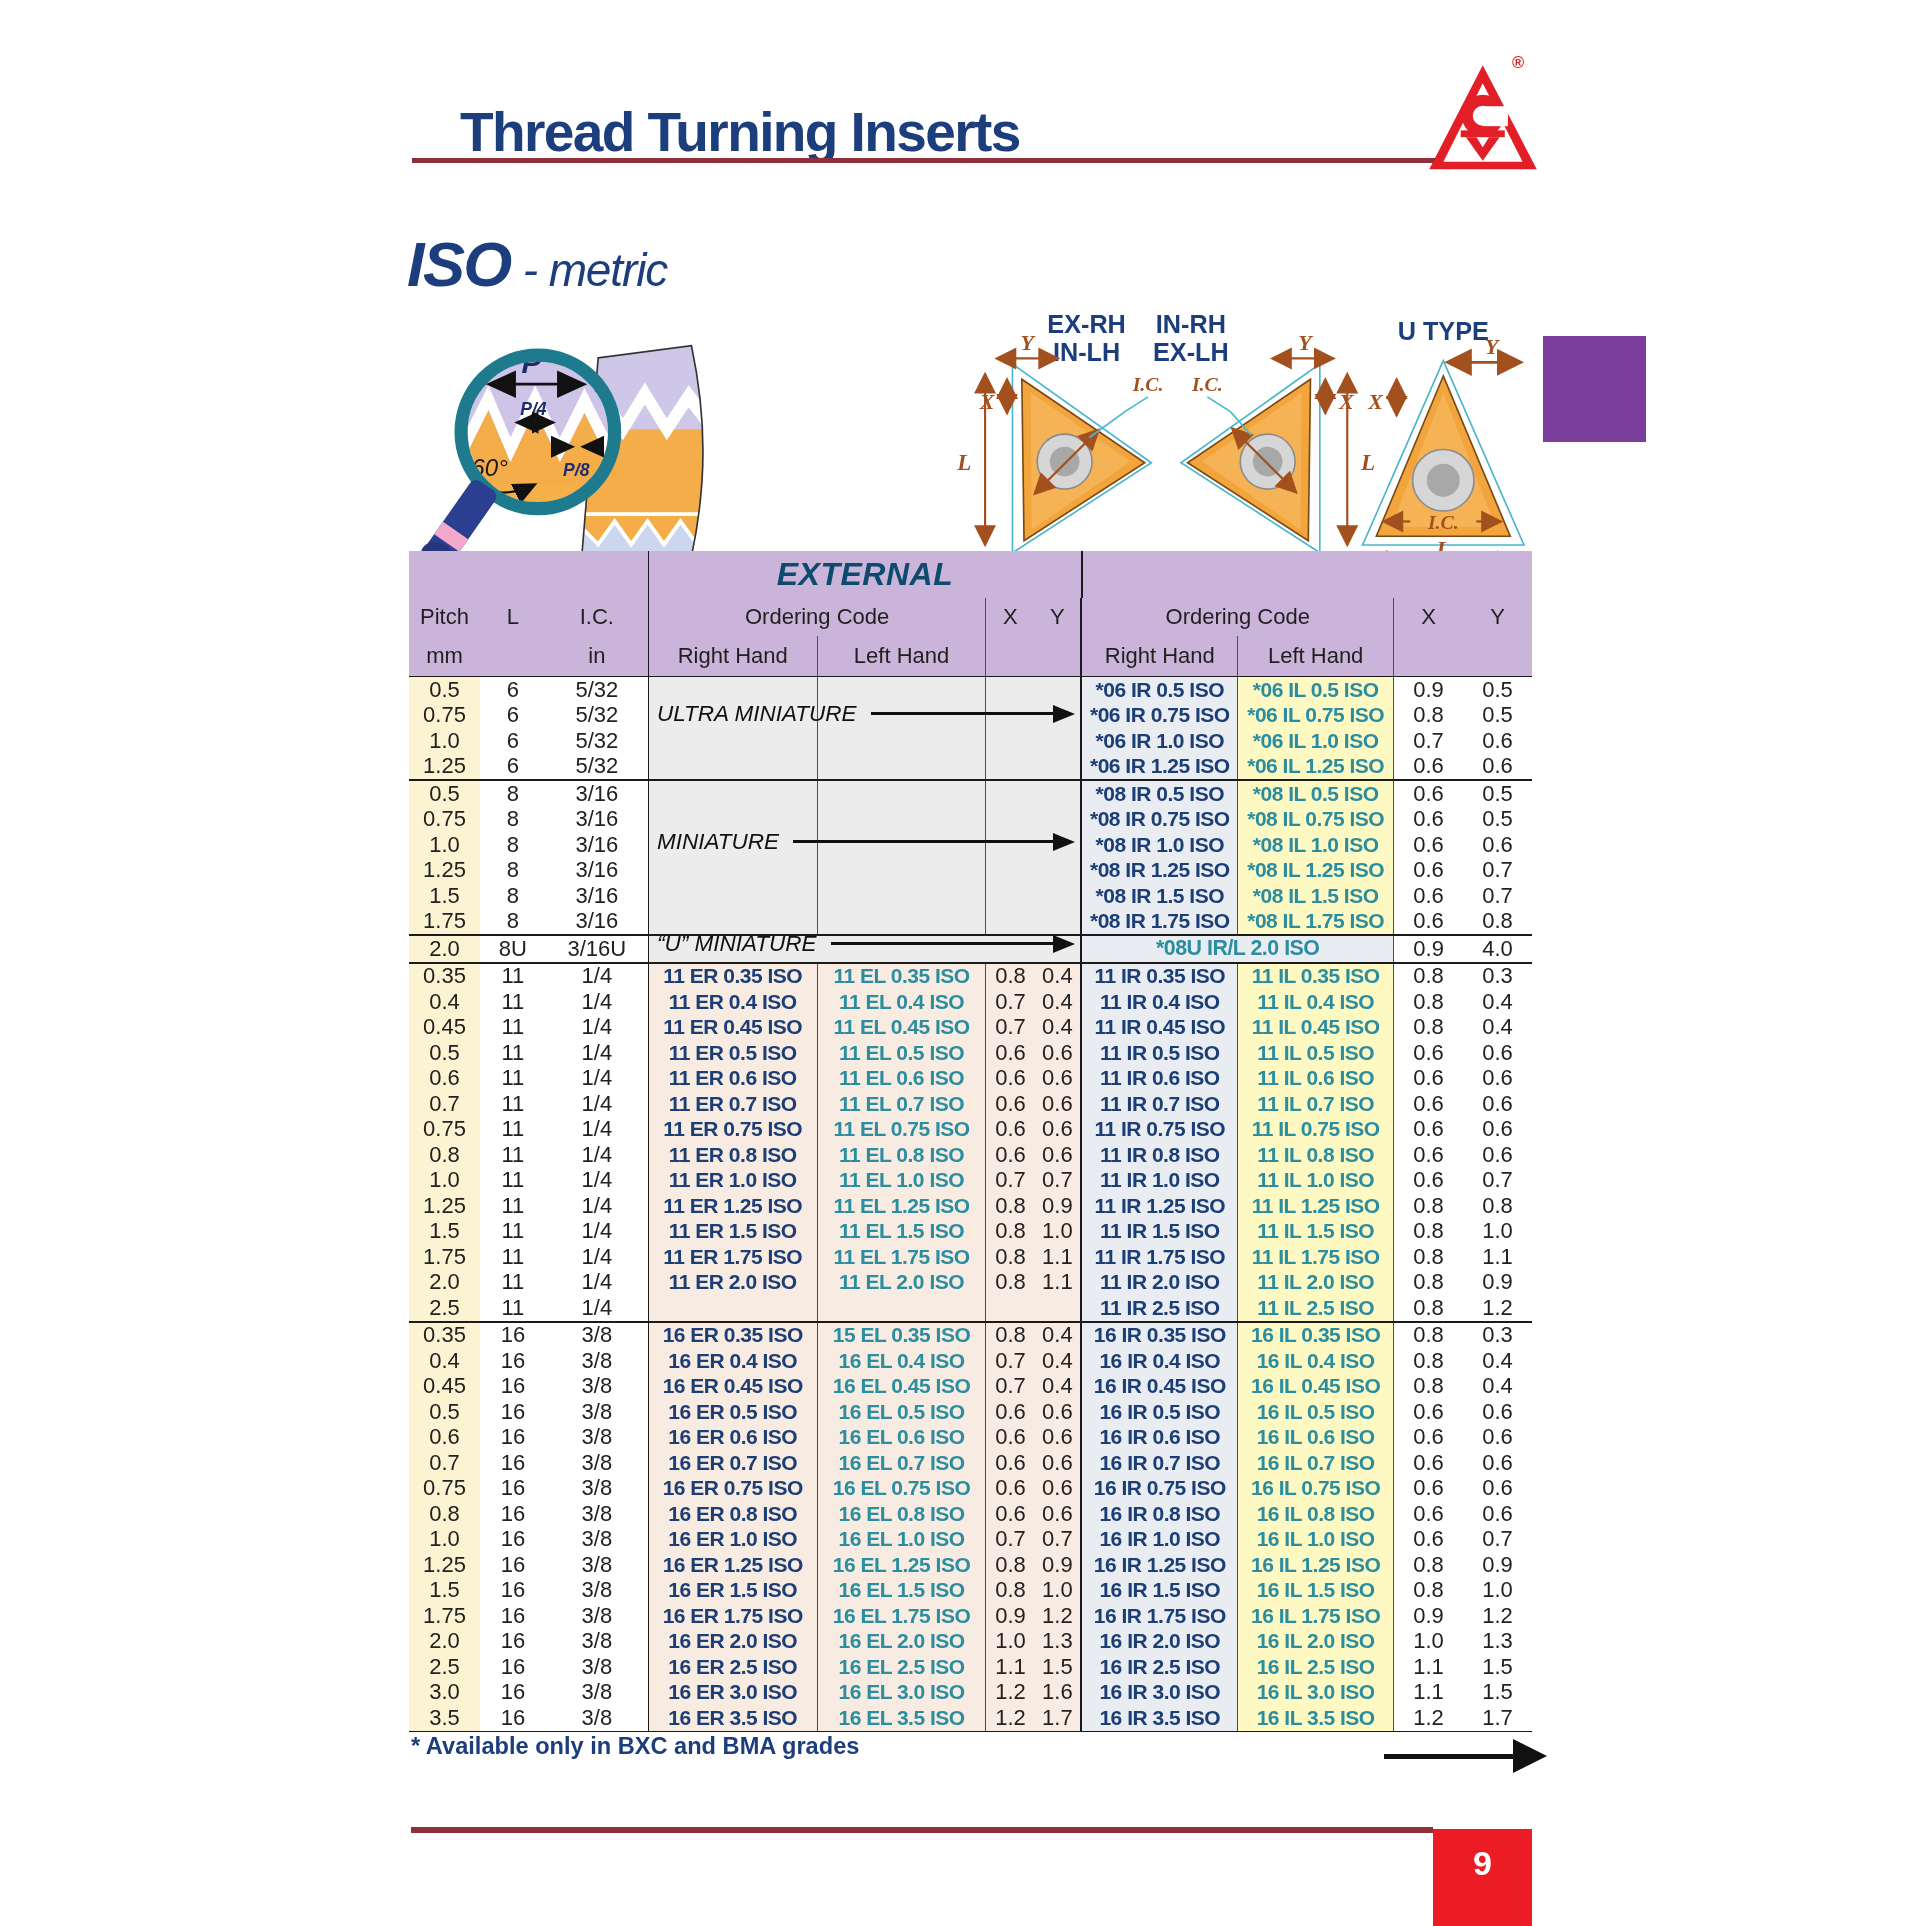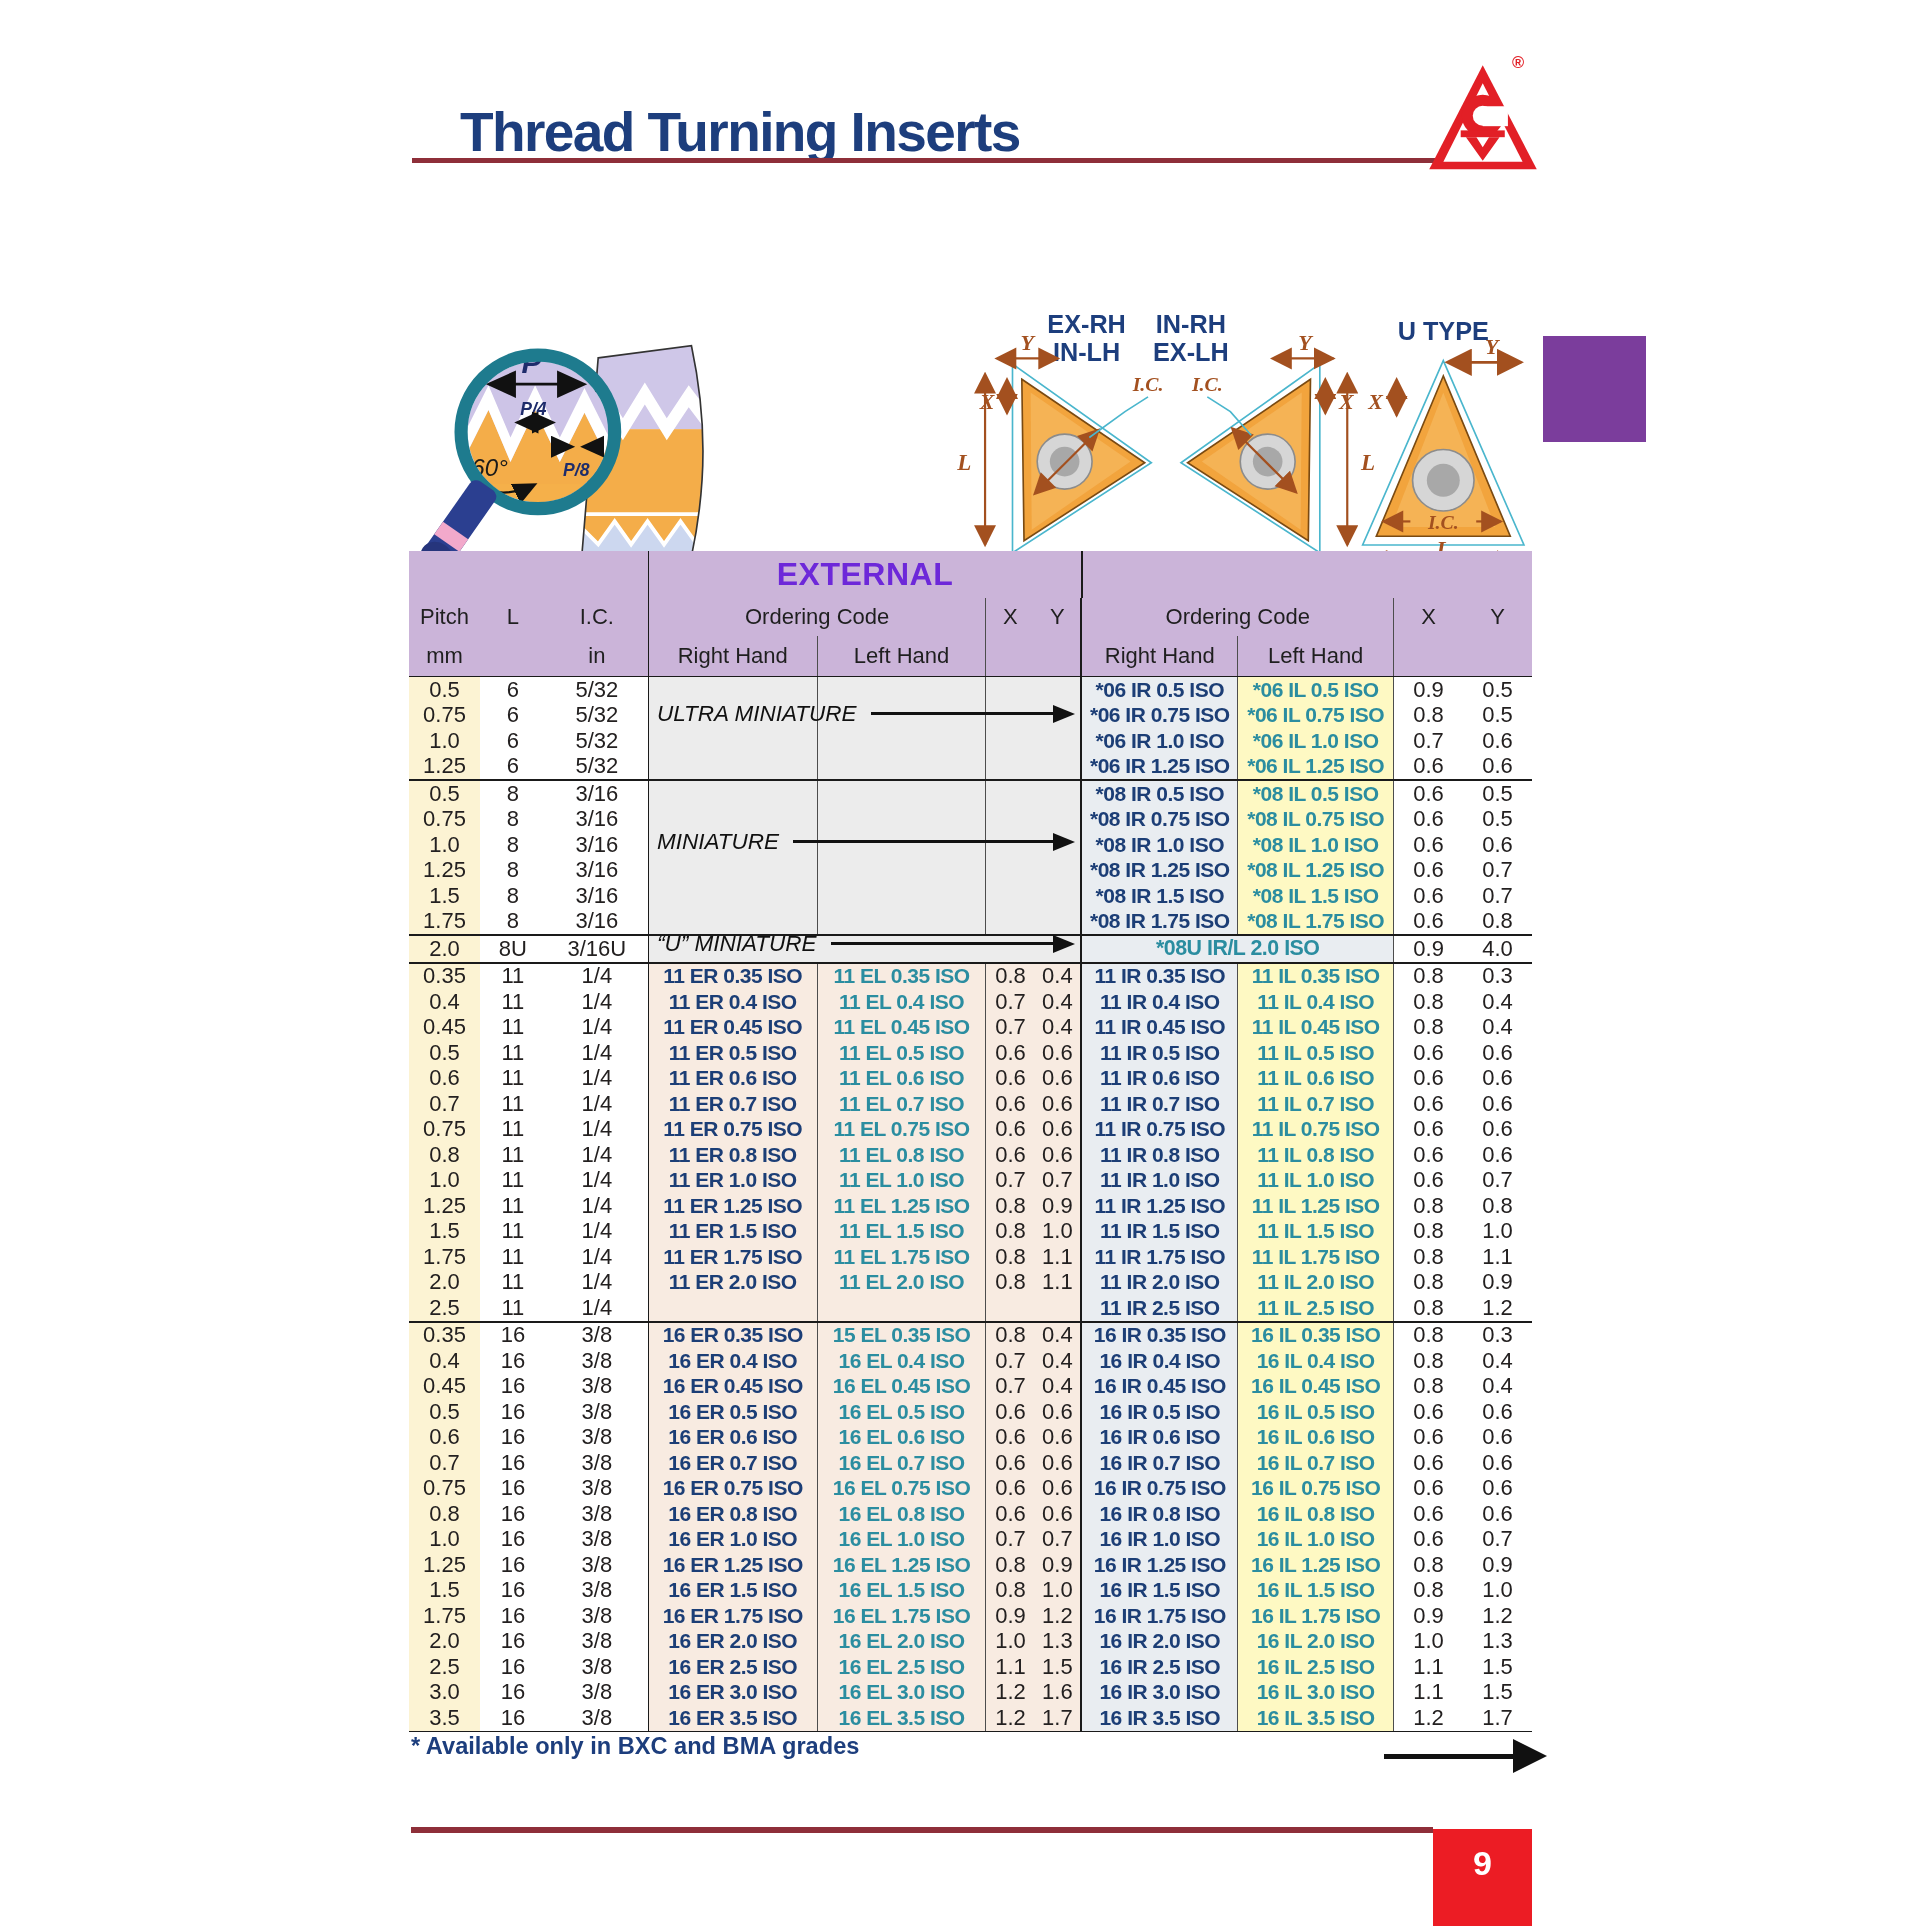--- a/index.html
+++ b/index.html
@@ -25,21 +25,21 @@
 
   .purple-square{left:1543px;top:336px;width:103px;height:106px;background:#7b3d9c;}
 
   
   .tbl{left:409px;top:551px;width:1123px;}
   .thead{background:#cbb4d9;border-bottom:1.6px solid #1a1a1a;}
   .hr{display:flex;}
   .hA{height:47px;}.hB{height:38px;}.hC{height:40px;}
   .h{box-sizing:border-box;display:flex;align-items:center;justify-content:center;
      font-size:22px;color:#1f1f1f;}
-  .title-cell{font-size:32px;font-weight:bold;color:#6d28d9;letter-spacing:0.5px;}
+  .title-cell{font-size:32px;font-weight:bold;font-style:italic;color:#0c4a6e;letter-spacing:0.5px;}
   .br3{border-right:1.6px solid #1a1a1a;}
   .br5{border-right:2.7px solid #1a1a1a;}
   .br2{border-right:1.1px solid #4d4d4d;text-align:right;}
 
   .trow{display:flex;}
   .gsep{border-top:2.2px solid #1a1a1a;}
   .tbody{border-bottom:1.6px solid #1a1a1a;}
   .c{box-sizing:border-box;height:25.5px;display:flex;align-items:center;justify-content:center;
      font-size:22px;color:#232020;}
   .pitch{width:71px;background:#fcf3d3;}
@@ -92,20 +92,24 @@
       <polygon points="112,48 188,198 37,198" fill="#ffffff"></polygon>
       <circle cx="112" cy="110" r="40" fill="#e21f26"></circle>
       <circle cx="112" cy="110" r="19" fill="#ffffff"></circle>
       <rect x="112" y="92" width="48" height="38" fill="#ffffff"></rect>
       <rect x="70" y="138" width="84" height="13" fill="#e21f26"></rect>
       <polygon points="80,151 112,196 144,151 124,151 112,170 100,151" fill="#e21f26"></polygon>
     </svg>
     <span class="brand-reg">®</span>
   </div>
 
+  <div class="abs iso-line">
+    <span class="iso">ISO</span>
+    <span class="iso-sub">- metric</span>
+  </div>
 
   <svg class="abs" style="left:406px;top:303px;" width="346" height="277" viewBox="0 0 630 505" font-family="Liberation Sans, sans-serif">
     <defs>
       <marker id="mb" markerWidth="12" markerHeight="12" refX="9" refY="5" orient="auto">
           <path d="M0,0 L11,5 L0,10 Z" fill="#111"></path>
         </marker>
       <marker id="mbs" markerWidth="12" markerHeight="12" refX="2" refY="5" orient="auto">
           <path d="M11,0 L0,5 L11,10 Z" fill="#111"></path>
         </marker>
       <clipPath id="blockclip">

